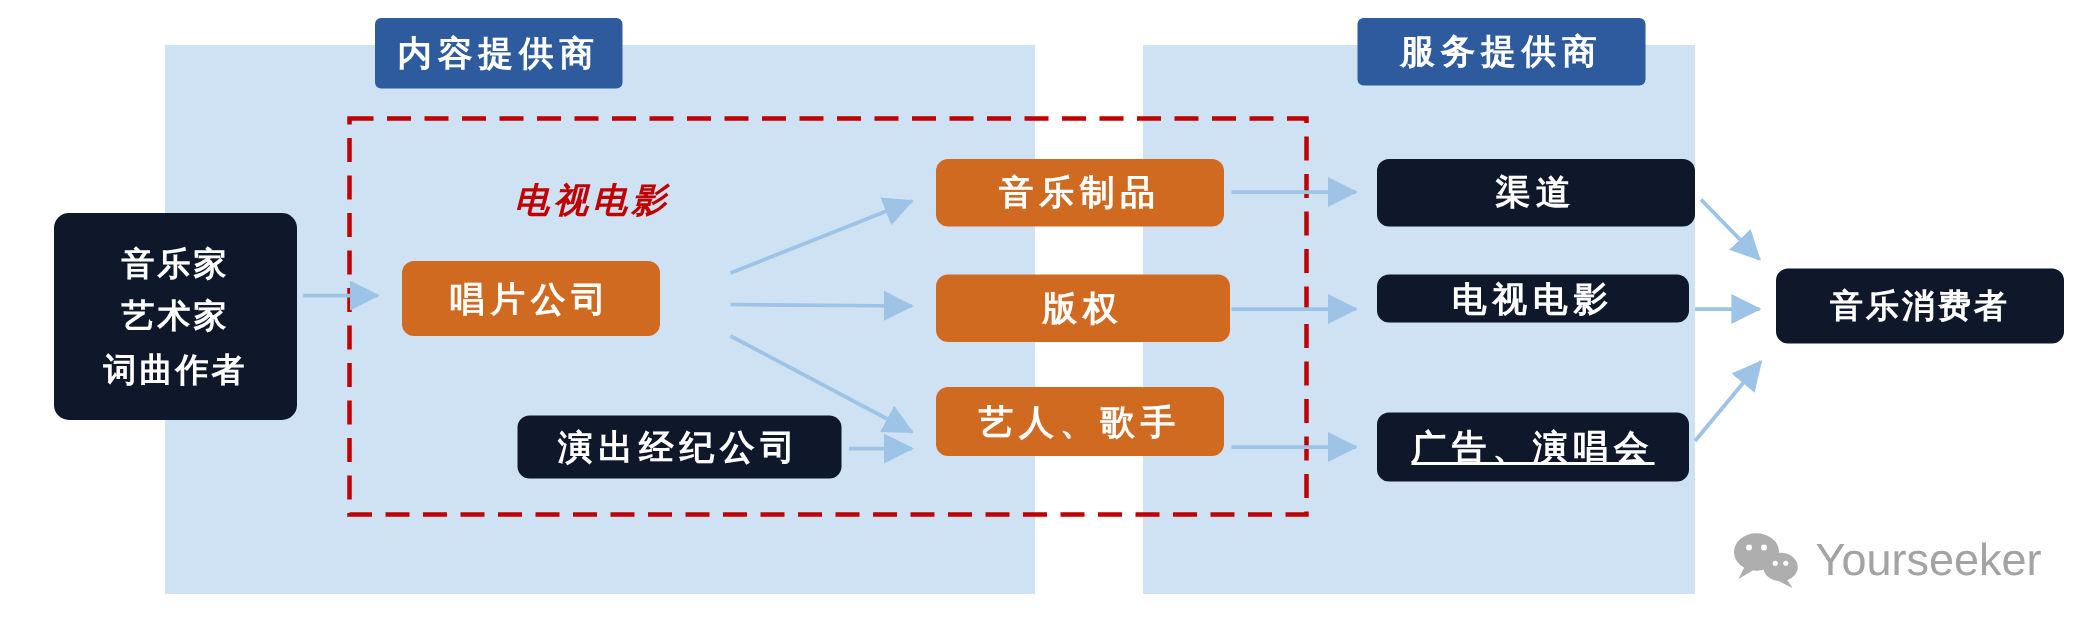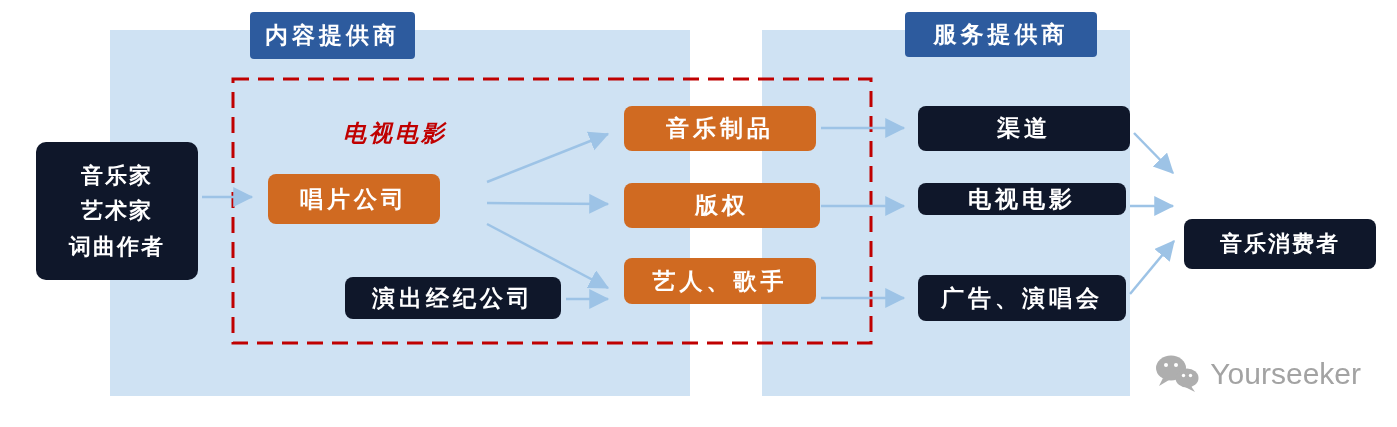--- a/index.html
+++ b/index.html
@@ -53,22 +53,22 @@
 
   .node-creators   { left: 36px;   top: 142px; width: 162px; height: 138px; border-radius: 10px;
                      font-size: 22px; line-height: 1.6; letter-spacing: 2px; white-space: pre-line; }
   .node-record     { left: 268px;  top: 174px; width: 172px; height: 50px; }
   .node-agency     { left: 345px;  top: 277px; width: 216px; height: 42px; }
   .node-products   { left: 624px;  top: 106px; width: 192px; height: 45px; }
   .node-copyright  { left: 624px;  top: 183px; width: 196px; height: 45px; }
   .node-artists    { left: 624px;  top: 258px; width: 192px; height: 46px; }
   .node-channels   { left: 918px;  top: 106px; width: 212px; height: 45px; }
   .node-tv         { left: 918px;  top: 183px; width: 208px; height: 32px; }
-  .node-ads        { left: 918px;  top: 275px; width: 208px; height: 46px; }
-  .node-consumers  { left: 1184px; top: 179px; width: 192px; height: 50px; font-size: 22px; letter-spacing: 2px; margin-top: 40px; }
+  .node-ads        { left: 918px;  top: 275px; width: 208px; height: 46px; text-decoration: underline; }
+  .node-consumers  { left: 1184px; top: 179px; width: 192px; height: 50px; font-size: 22px; letter-spacing: 2px; }
 
   .core-hub-label {
     position: absolute;
     left: 320px; top: 118px; width: 150px;
     color: #c00000;
     font-weight: bold;
     font-style: italic;
     font-size: 23px;
     letter-spacing: 3px;
     text-align: center;

